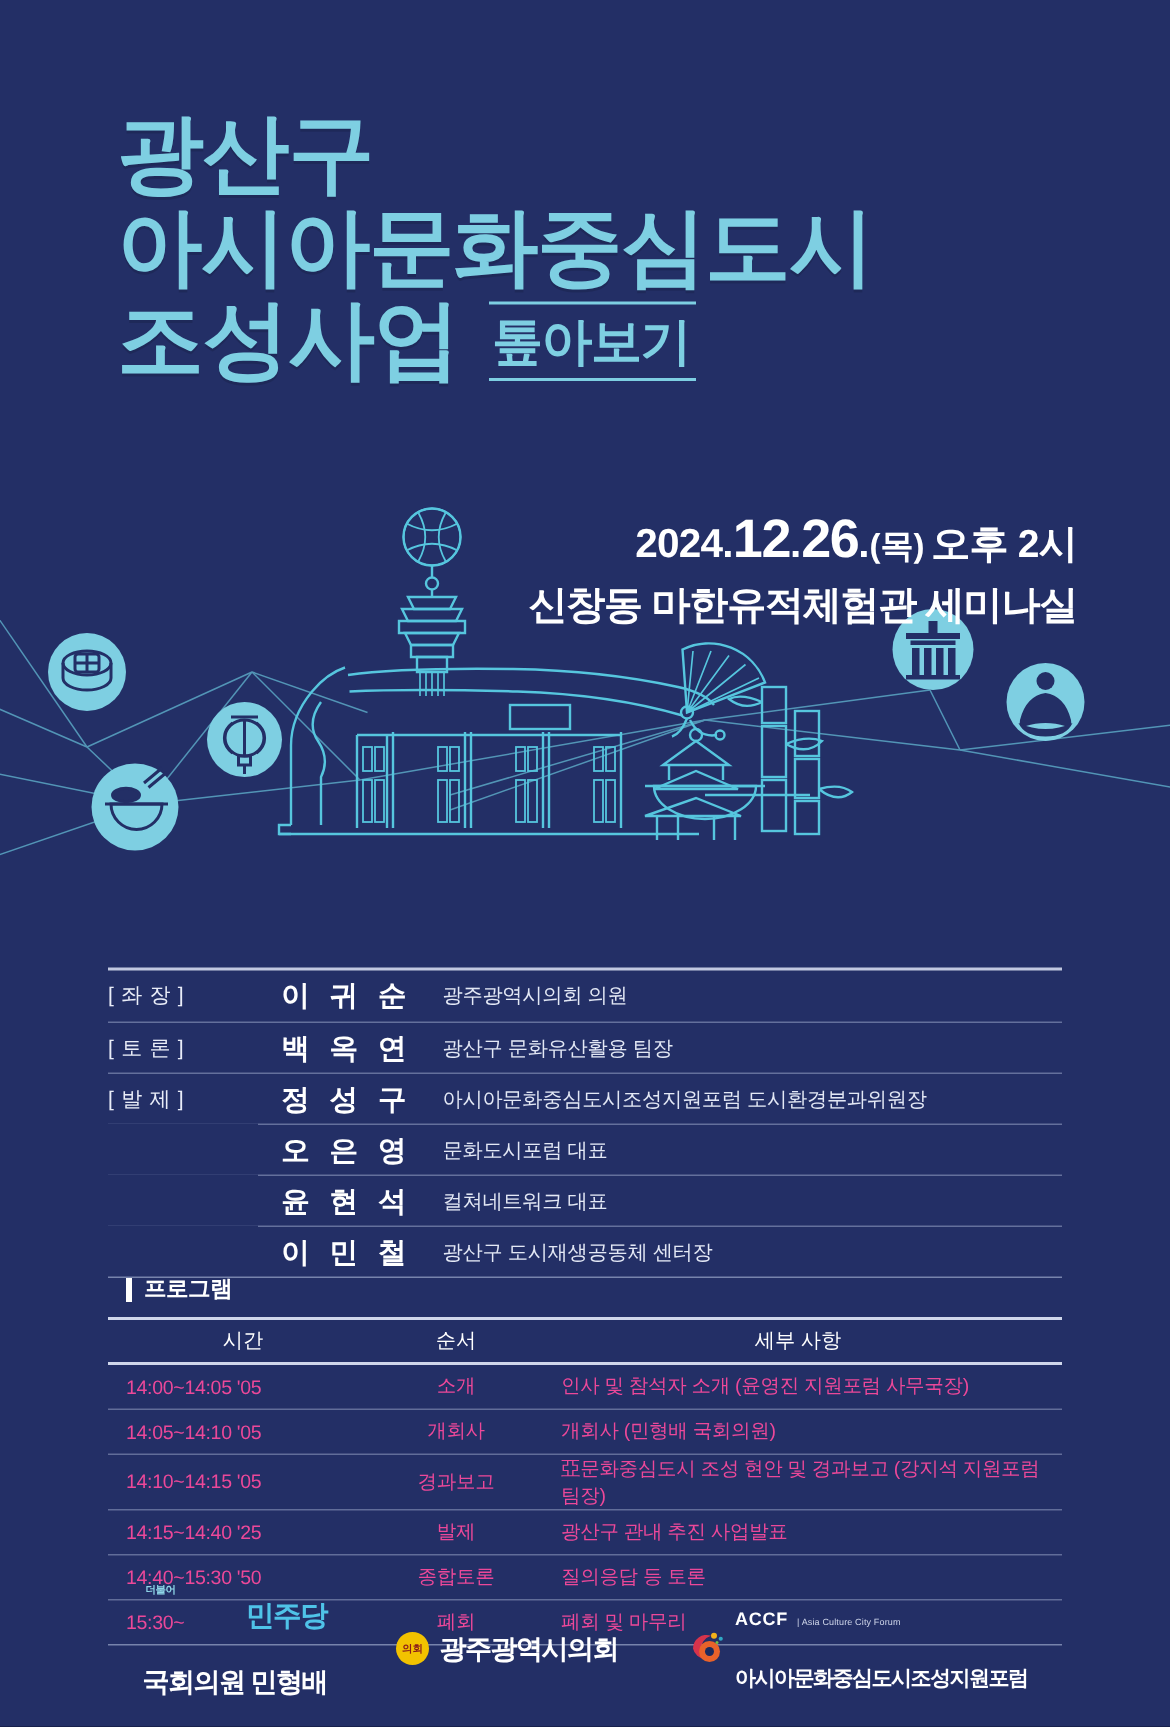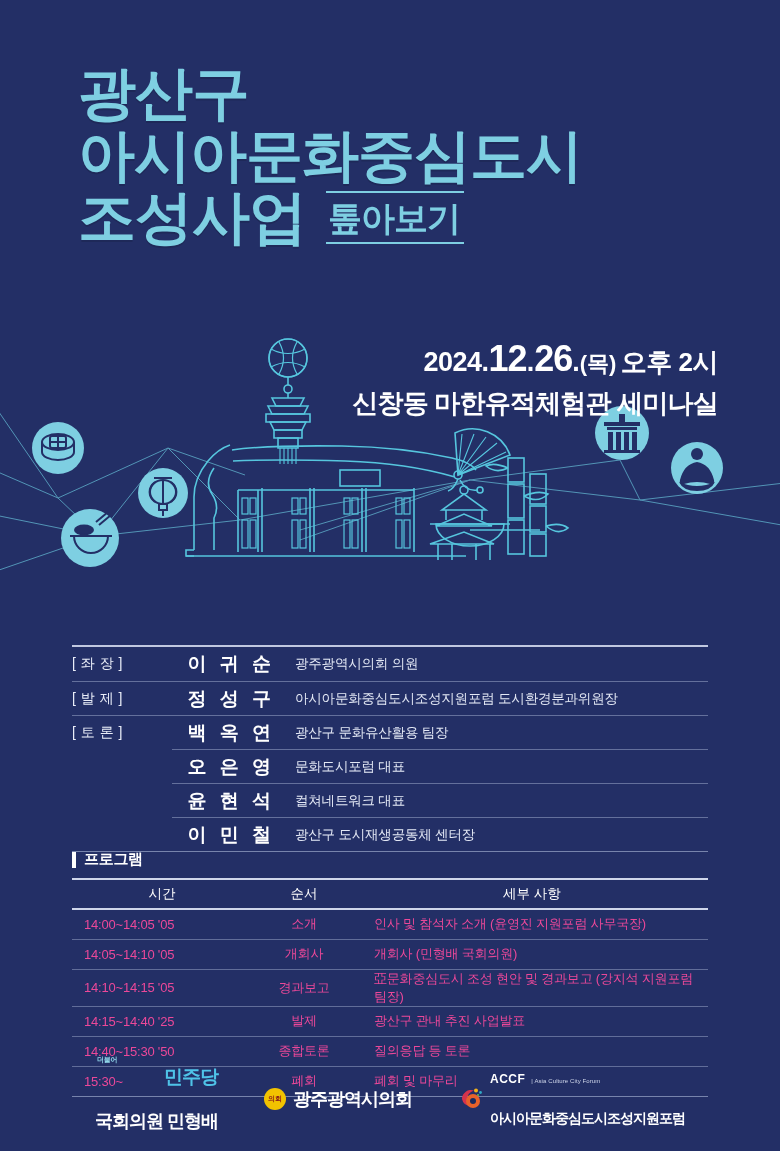--- a/index.html
+++ b/index.html
@@ -15,21 +15,21 @@
     margin:0 auto;
     background:#232f66;
     overflow:hidden;
     color:#ffffff;
   }
 
   
   .net{position:absolute;left:0;top:330px;width:780px;height:300px;pointer-events:none;}
 
   
-  .title-wrap{position:absolute;left:78px;top:62px;width:660px;}
+  .title-wrap{position:absolute;left:78px;top:72px;width:660px;}
   .title-line{
     color:#7ecfe2;
     font-weight:700;
     font-size:58px;
     line-height:62px;
     letter-spacing:-1px;
     white-space:nowrap;
     text-shadow:0 2px 0 rgba(0,0,0,.12);
   }
   .title-line.l2{font-size:57px;}
@@ -75,21 +75,21 @@
   .s-desc{flex:1;padding-left:18px;font-size:13.5px;color:#e3e8f5;letter-spacing:-.2px;}
   .rule-bot{height:1px;background:rgba(190,202,230,.55);}
   .srow.indent .s-role{visibility:hidden;}
   .srow.indent{position:relative;}
   .srow.indent:before{
     content:"";position:absolute;left:0;top:-1px;width:100px;height:1px;background:#232f66;
   }
 
   
   .program{position:absolute;left:72px;top:850px;width:636px;}
-  .prog-title{display:flex;align-items:center;gap:8px;margin-bottom:9px;}
+  .prog-title{display:flex;align-items:center;gap:8px;margin-bottom:9px;margin-left:12px;}
   .prog-bar{width:4px;height:16px;background:#ffffff;display:block;}
   .prog-title span.txt{font-size:15px;font-weight:700;letter-spacing:-.3px;}
   table.ptab{width:100%;border-collapse:collapse;}
   table.ptab th,table.ptab td{padding:0;}
   table.ptab thead th{
     font-size:13.5px;font-weight:400;color:#ffffff;height:30px;vertical-align:middle;
     border-top:2px solid #cfd6ea;border-bottom:2px solid #cfd6ea;
   }
   table.ptab tbody td{
     font-size:13px;color:#ec4899;height:30px;vertical-align:middle;
@@ -320,28 +320,28 @@
 
   <div class="speakers">
     <div class="rule-top"></div>
     <div id="speaker-rows">
         <div class="srow">
           <div class="s-role">[ 좌 장 ]</div>
           <div class="s-name">이 귀 순</div>
           <div class="s-desc">광주광역시의회 의원</div>
         </div>
         <div class="srow">
+          <div class="s-role">[ 토 론 ]</div>
+          <div class="s-name">백 옥 연</div>
+          <div class="s-desc">광산구 문화유산활용 팀장</div>
+        </div>
+        <div class="srow">
           <div class="s-role">[ 발 제 ]</div>
           <div class="s-name">정 성 구</div>
           <div class="s-desc">아시아문화중심도시조성지원포럼 도시환경분과위원장</div>
-        </div>
-        <div class="srow">
-          <div class="s-role">[ 토 론 ]</div>
-          <div class="s-name">백 옥 연</div>
-          <div class="s-desc">광산구 문화유산활용 팀장</div>
         </div>
         <div class="srow indent">
           <div class="s-role"></div>
           <div class="s-name">오 은 영</div>
           <div class="s-desc">문화도시포럼 대표</div>
         </div>
         <div class="srow indent">
           <div class="s-role"></div>
           <div class="s-name">윤 현 석</div>
           <div class="s-desc">컬쳐네트워크 대표</div>

